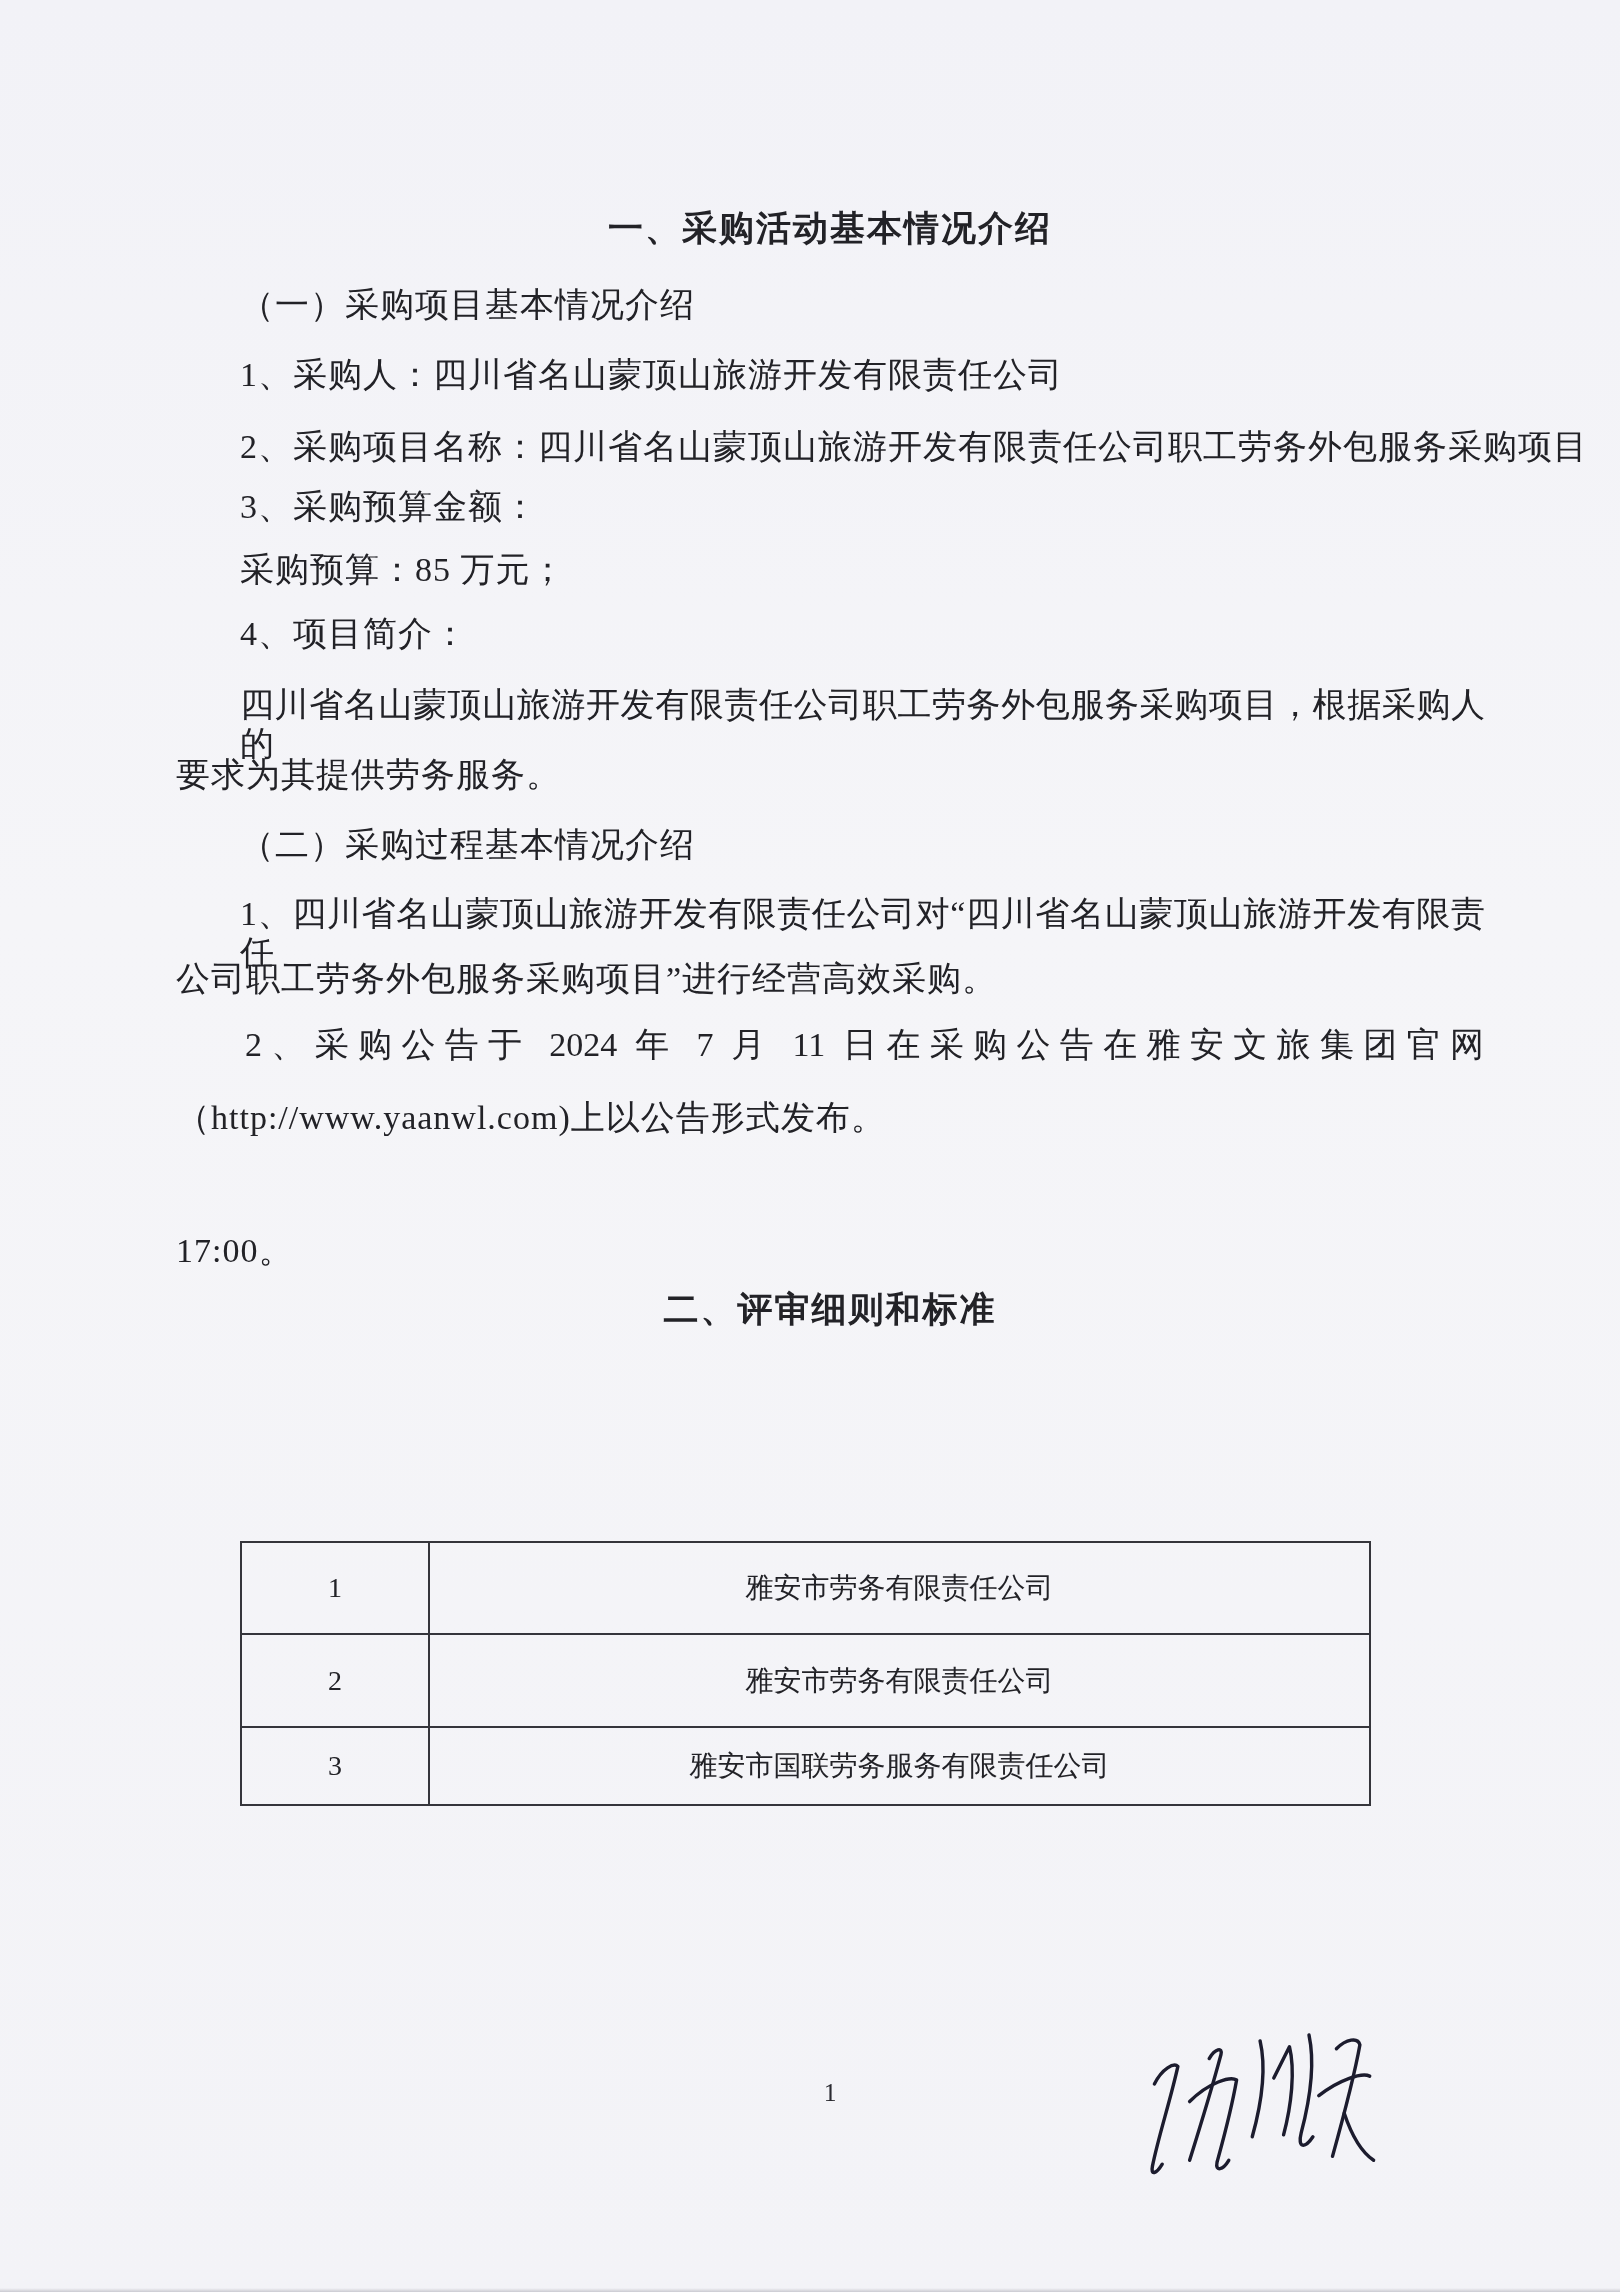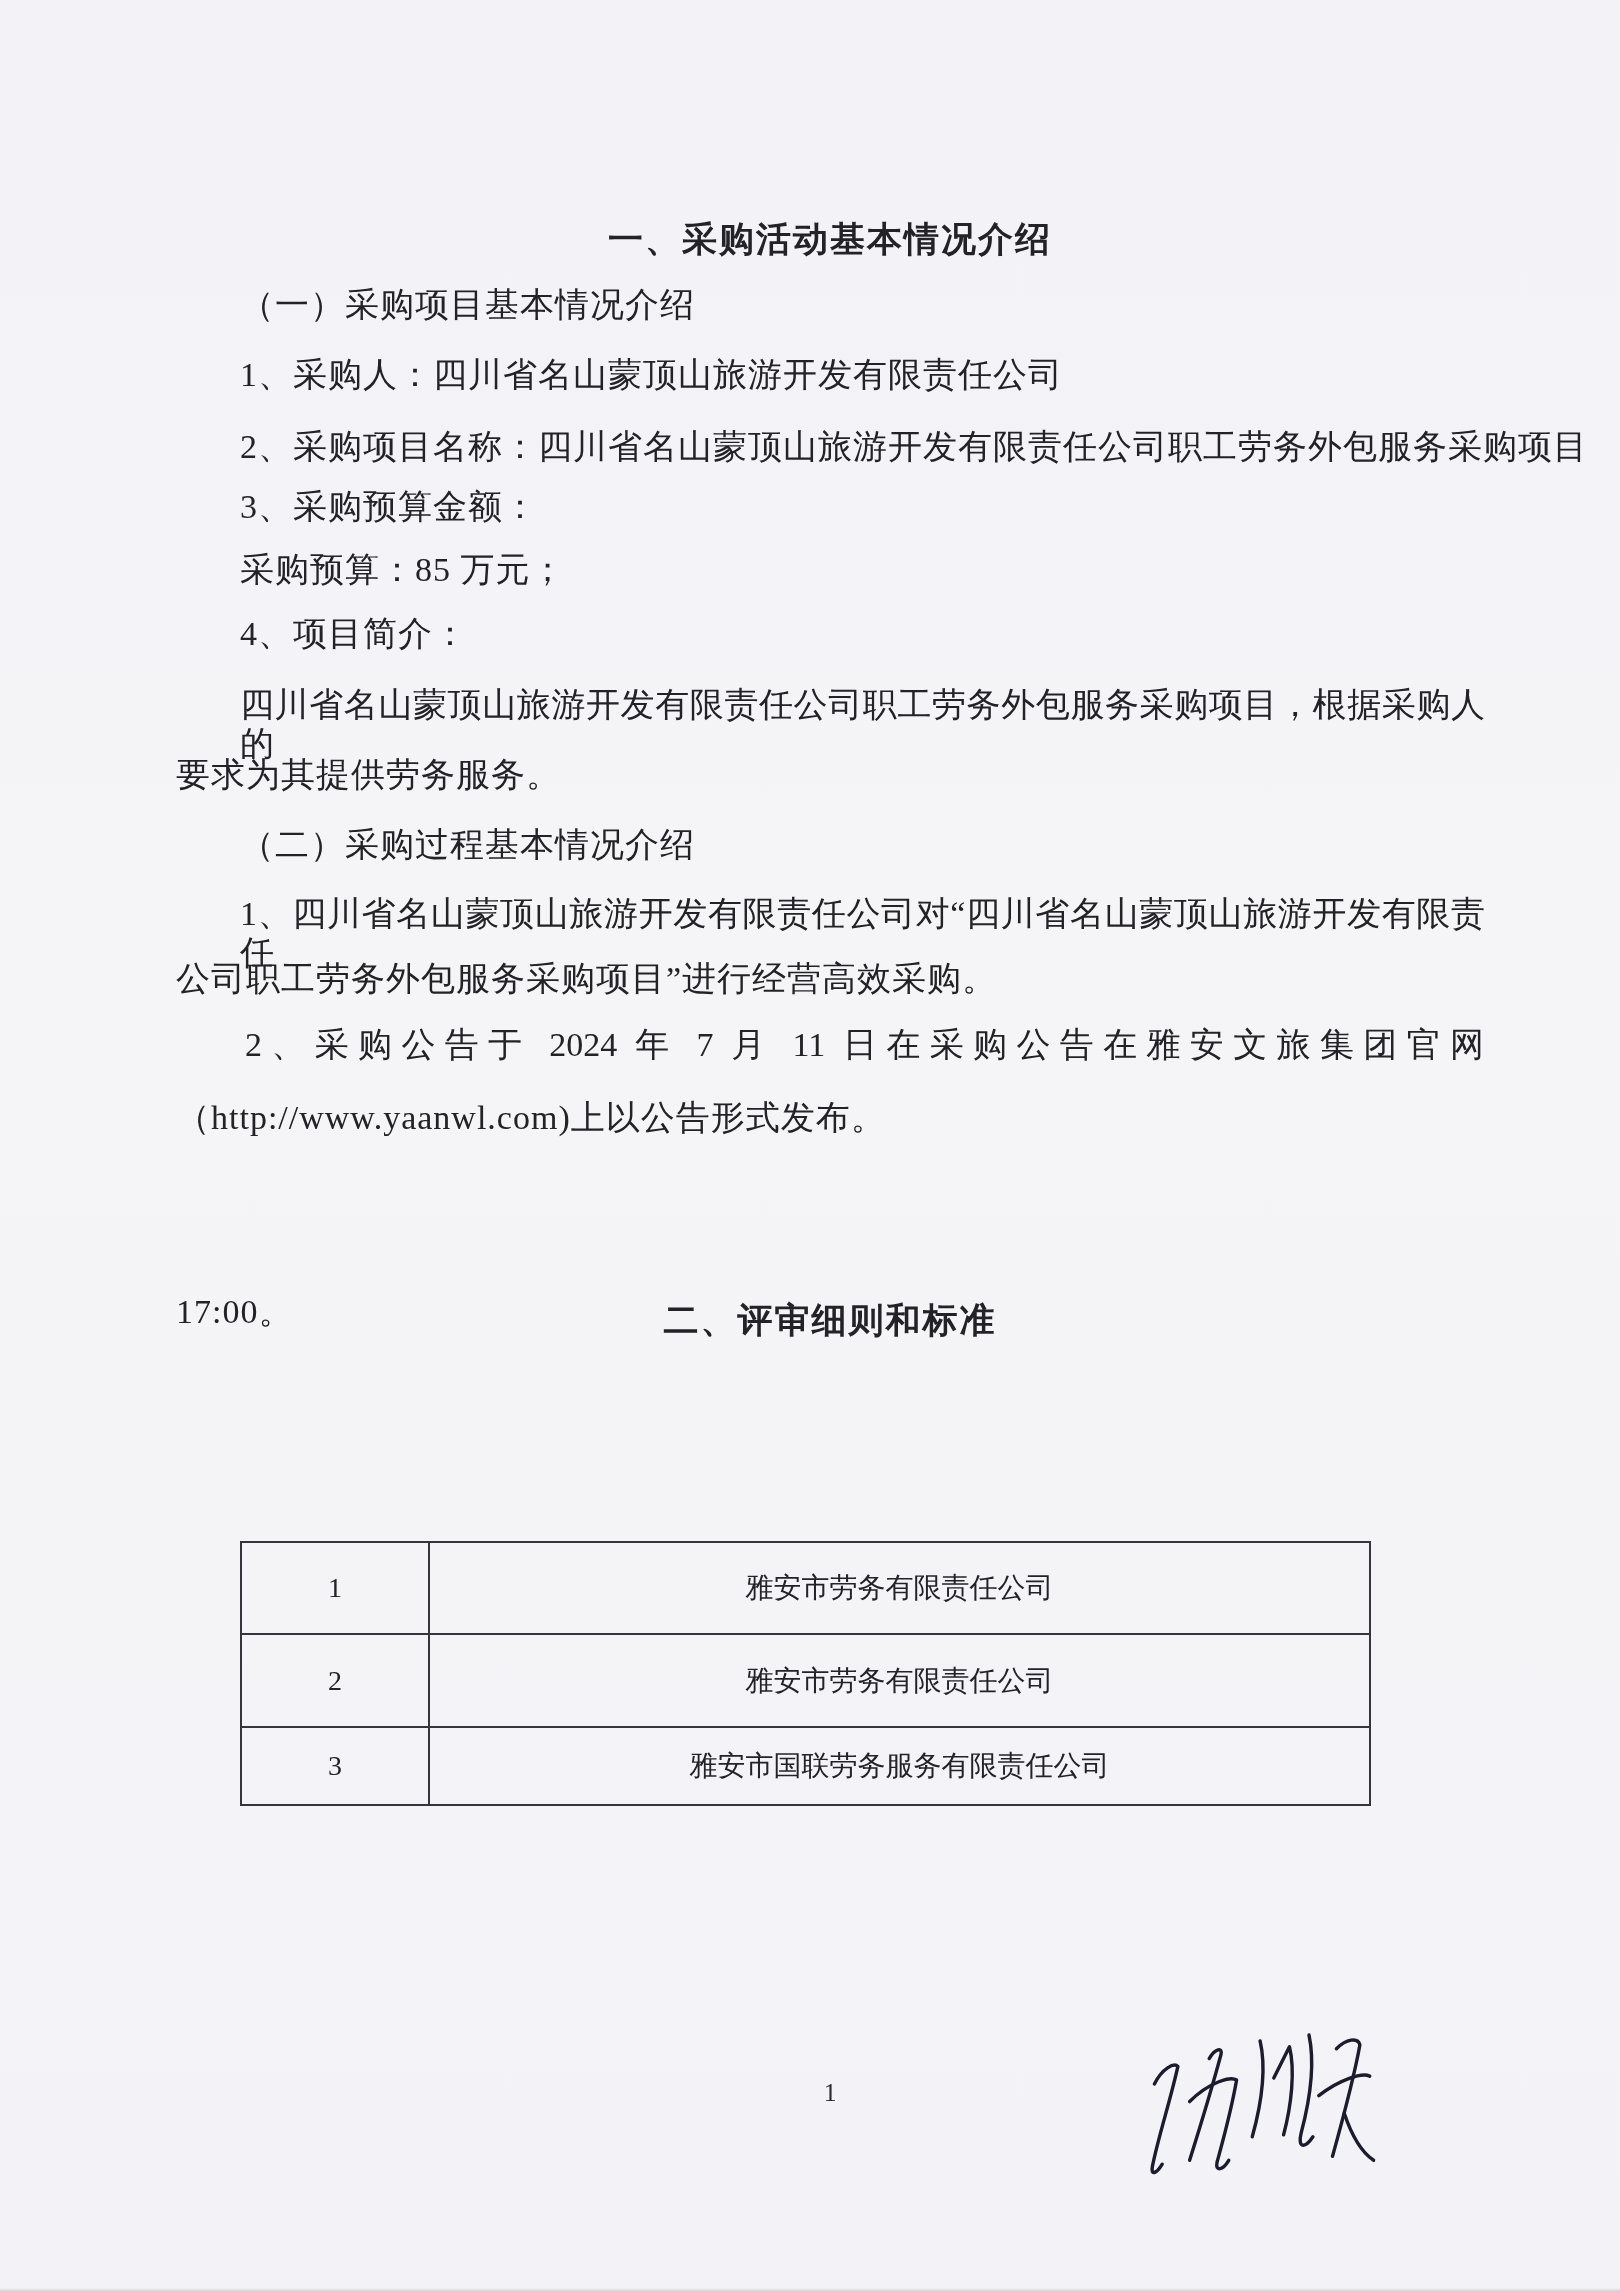--- a/index.html
+++ b/index.html
@@ -26,21 +26,20 @@
     text-align-last:justify;
     letter-spacing:0;
   }
   .heading{
     left:176px;width:1308px;
     text-align:center;
     font-weight:700;
     font-size:35px;
     white-space:nowrap;
     letter-spacing:2px;
-    margin-top:11px;
   }
   .ptable{
     position:absolute;
     left:240px;top:1541px;
     width:1127px;
     border:2.9px solid #35353b;
     border-collapse:collapse;
     background:transparent;
   }
   .ptable .cell{
@@ -96,21 +95,21 @@
 
   <div class="ln just" style="top:894px;left:240px;width:1245px">1、四川省名山蒙顶山旅游开发有限责任公司对“四川省名山蒙顶山旅游开发有限责任</div>
 
   <div class="ln" style="top:959px;left:176px">公司职工劳务外包服务采购项目”进行经营高效采购。</div>
 
   <div class="ln just" style="top:1025px;left:245px;width:1239px">2、采购公告于 2024 年 7 月 11 日在采购公告在雅安文旅集团官网</div>
 
   <div class="ln" style="top:1098px;left:176px">（http://www.yaanwl.com)上以公告形式发布。</div>
 
 
-  <div class="ln" style="top:1292px;left:176px">17:00。</div>
+  <div class="ln" style="top:1231px;left:176px">17:00。</div>
 
   <div class="ln heading" style="top:1290px">二、评审细则和标准</div>
 
   <div class="ln just" style="top:1365px;left:240px;width:1245px"></div>
 
   <div class="ln" style="top:1434px;left:176px"></div>
 
 
   <div class="ptable">
     <div class="trow h-r1">

